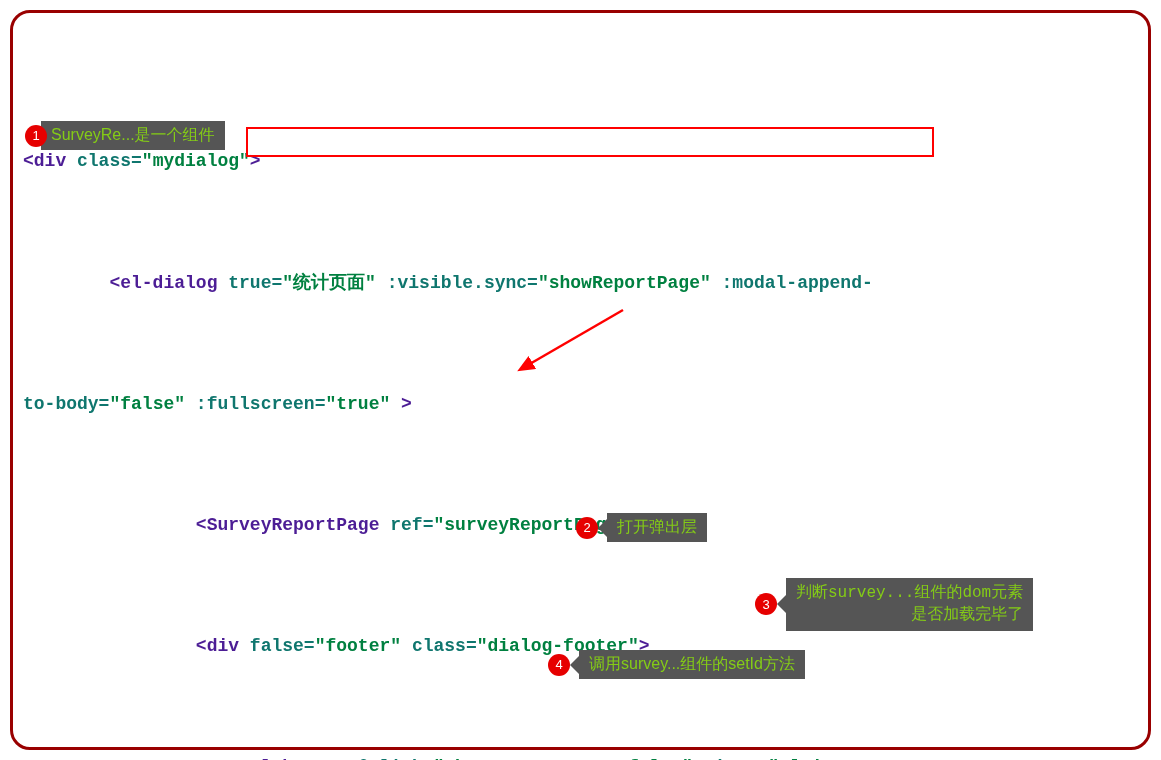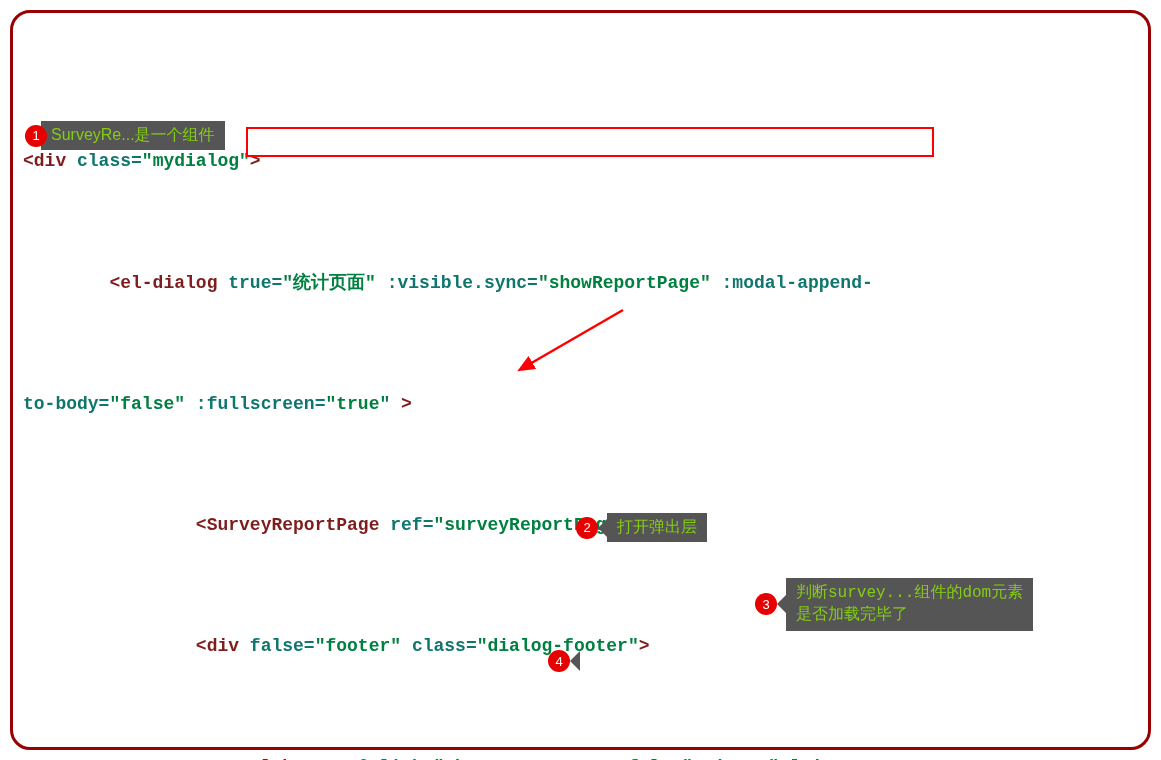--- a/index.html
+++ b/index.html
@@ -21,21 +21,21 @@
   }
   .code-area {
     font-weight: bold;
     line-height: 1.68;
     white-space: pre;
     position: relative;
   }
   .code-line { display: block; position: relative; }
   .t-blue { color: #0f766e; }
   .t-green { color: #008040; }
-  .t-brown { color: #7f1d1d; }
+  .t-brown { color: #4c1d95; }
 
   
   .hl-box {
     position: absolute;
     border: 2px solid #ff0000;
     pointer-events: none;
   }
 
   .tooltip {
     position: absolute;
@@ -64,21 +64,21 @@
     margin-left: -6px;
     white-space: nowrap;
   }
   .tooltip .arrow-left {
     width: 0; height: 0;
     border-top: 10px solid transparent;
     border-bottom: 10px solid transparent;
     border-right: 10px solid #555555;
     margin-right: -1px;
   }
-  .tooltip.right-arrow .lbl { margin-left: 0; }
+  .tooltip.right-arrow .lbl { margin-left: 0; text-align: right; }
   .tooltip.right-arrow .num { order: 1; }
   .tooltip.right-arrow .arrow-left { order: 2; }
   .tooltip.right-arrow .lbl { order: 3; }
   .tooltip.l2 .lbl { line-height: 1.4; }
 
   
   .diag-arrow {
     position: absolute;
     width: 120px; height: 70px;
     pointer-events: none;
@@ -158,15 +158,16 @@
   <div class="tooltip right-arrow l2" style="top:565px; left:742px;">
     <span class="num">3</span>
     <span class="arrow-left"></span>
     <span class="lbl" style="white-space:pre;font-family:Liberation Mono, monospace;">判断survey...组件的dom元素
 是否加载完毕了</span>
   </div>
 
   <div class="tooltip right-arrow" style="top:637px; left:535px;">
     <span class="num">4</span>
     <span class="arrow-left"></span>
+    <span class="lbl">调用survey...组件的setId方法</span>
   </div>
 
 </div>
 
 </body></html>

